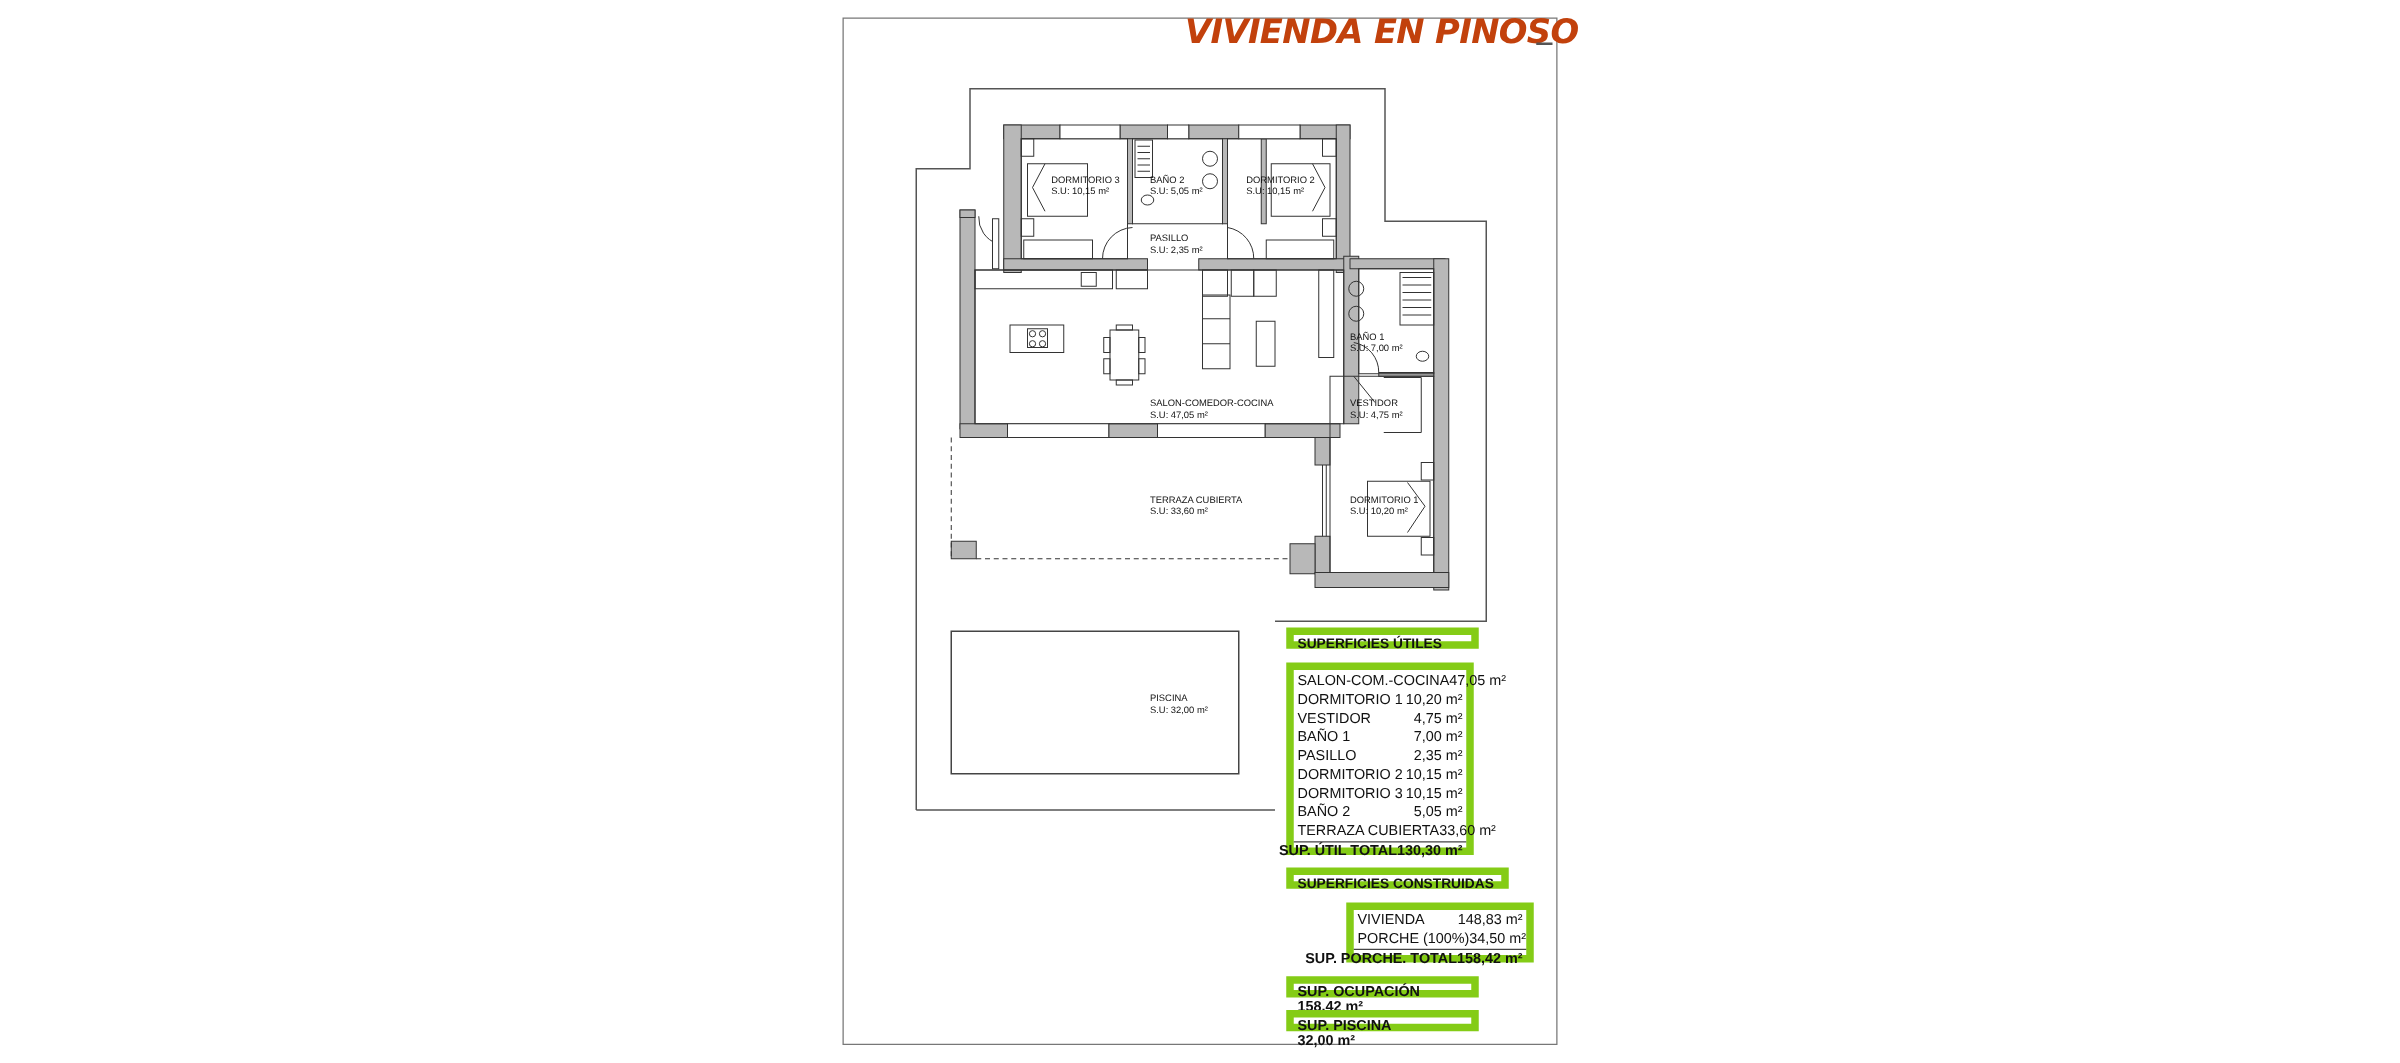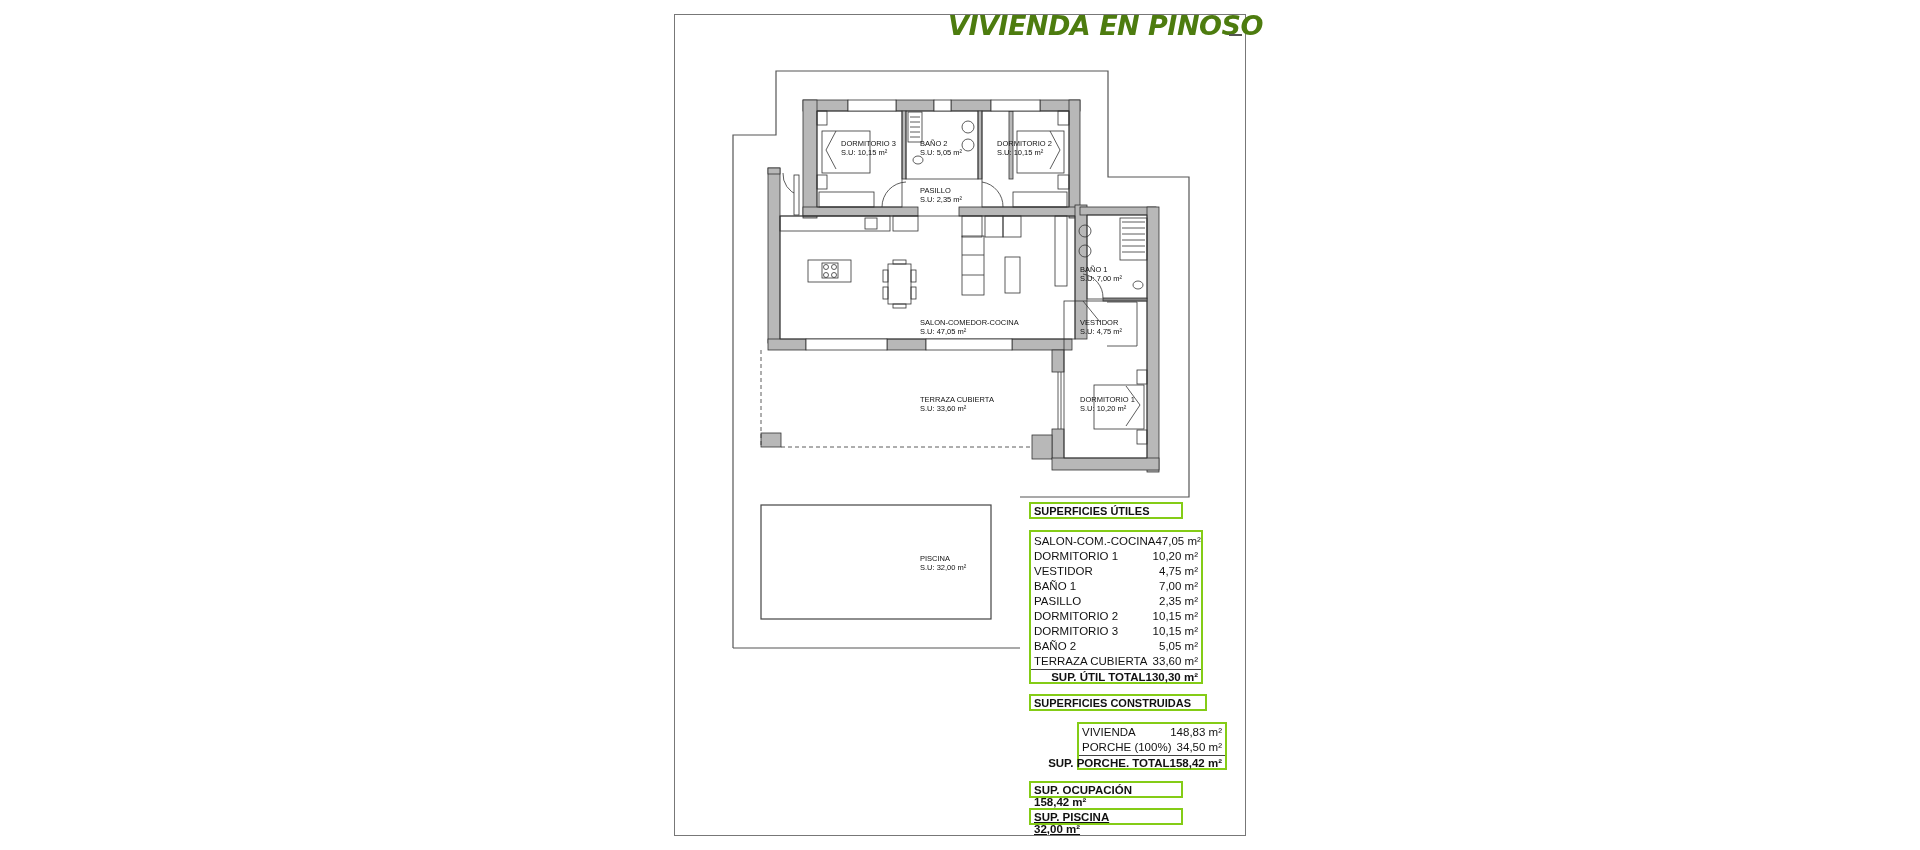--- a/index.html
+++ b/index.html
@@ -1,22 +1,22 @@
 <!DOCTYPE html>
 <html><head>
 <meta charset="utf-8">
 <style>
   html, body { margin:0; padding:0; background:#ffffff; }
   body { width:1920px; height:850px; position:relative; overflow:hidden; font-family:"Liberation Sans", sans-serif; color:#111; }
   .sheet { position:absolute; left:674px; top:14px; width:572px; height:822px; border:1.5px solid #777; box-sizing:border-box; background:#fff; }
-  .title { position:absolute; left:948px; top:10px; font-family:"DejaVu Sans", sans-serif; font-weight:bold; font-style:italic; font-size:27px; letter-spacing:-0.5px; color:#4d7c0f; white-space:nowrap; }
+  .title { position:absolute; left:948px; top:10px; font-family:"DejaVu Sans", sans-serif; font-weight:bold; font-style:italic; font-size:27px; letter-spacing:-0.5px; color:#c2410c; white-space:nowrap; }
   .title-mark { position:absolute; left:1229px; top:34px; width:13px; height:2px; background:#555; }
   svg.plan { position:absolute; left:0; top:0; width:1920px; height:850px; }
   .room-label { font-family:"Liberation Sans", sans-serif; font-size:7.5px; fill:#111; }
-  .box { position:absolute; box-sizing:border-box; border:2px solid #84cc16; background:#fff; font-family:"Liberation Sans", sans-serif; font-size:11.5px; color:#111; }
+  .box { position:absolute; box-sizing:border-box; border:6px solid #84cc16; background:#fff; font-family:"Liberation Sans", sans-serif; font-size:11.5px; color:#111; }
   .box::after { content:""; position:absolute; left:5px; right:-5px; top:5px; bottom:-5px; border-right:1px solid #444; border-bottom:1px solid #444; z-index:-1; }
   .hdr { font-weight:bold; padding:2px 3px; white-space:nowrap; }
   .rows { padding:2px 3px; }
   .row { display:flex; justify-content:space-between; height:15px; line-height:15px; white-space:nowrap; }
   .row .v { text-align:left; }
   .total { border-top:1px solid #444; font-weight:bold; padding:1px 3px; display:flex; justify-content:flex-end; white-space:nowrap; }
   .single { font-weight:bold; display:flex; justify-content:space-between; padding:2px 3px; white-space:nowrap;flex-direction:column; }
 </style>
 </head>
 <body>
@@ -189,21 +189,21 @@
     <text class="room-label" x="1080" y="402">DORMITORIO 1</text>
     <text class="room-label" x="1080" y="411">S.U: 10,20 m²</text>
     <text class="room-label" x="920" y="561">PISCINA</text>
     <text class="room-label" x="920" y="570">S.U: 32,00 m²</text>
   </g>
 </svg>
 
 <div class="box" style="left:1029px;top:502px;width:154px;height:17px;">
   <div class="hdr" style="font-size:11px;padding:1px 3px;">SUPERFICIES ÚTILES</div>
 </div>
-<div class="box" style="left:1029px;top:530px;width:174px;height:154px;">
+<div class="box" style="left:1029px;top:530px;width:150px;height:154px;">
   <div class="rows" style="padding:2px 3px 0 3px;">
     <div class="row">
         <span>SALON-COM.-COCINA</span>
         <span class="v">47,05 m²</span>
       </div>
     <div class="row">
         <span>DORMITORIO 1</span>
         <span class="v">10,20 m²</span>
       </div>
     <div class="row">
@@ -262,17 +262,17 @@
 </div>
 
 <div class="box" style="left:1029px;top:781px;width:154px;height:17px;">
   <div class="single" style="padding:1px 3px;">
       <span>SUP. OCUPACIÓN</span>
       <span>158,42 m²</span>
     </div>
 </div>
 
 <div class="box" style="left:1029px;top:808px;width:154px;height:17px;">
-  <div class="single" style="padding:1px 3px;text-decoration:underline;">
+  <div class="single" style="padding:1px 3px;">
       <span>SUP. PISCINA</span>
       <span>32,00 m²</span>
     </div>
 </div>
 
 </body></html>

